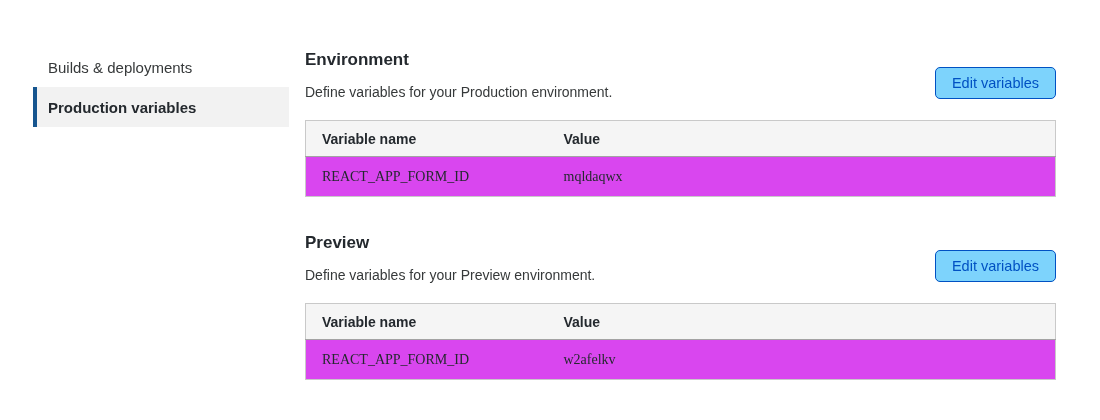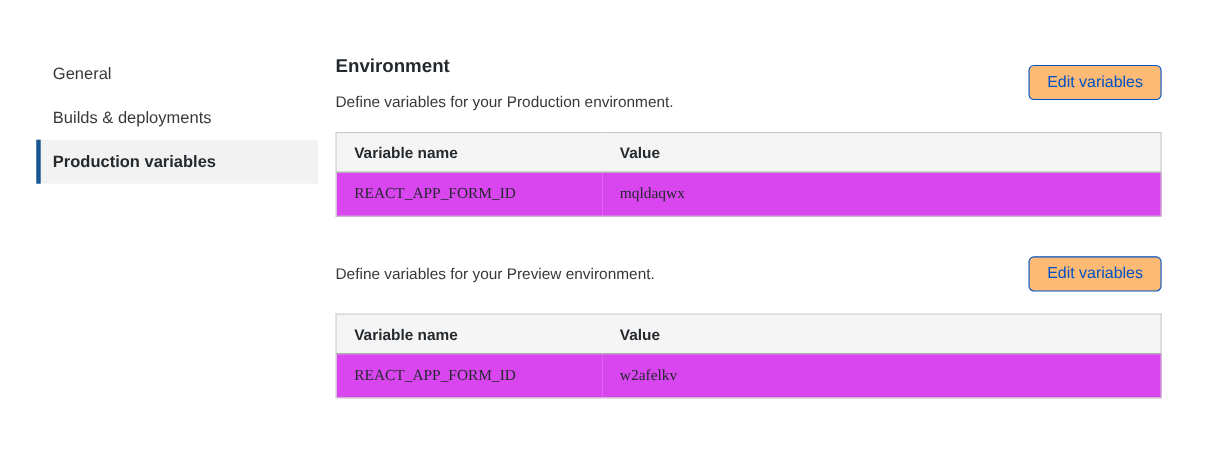--- a/index.html
+++ b/index.html
@@ -51,22 +51,22 @@
     font-size: 17px;
     font-weight: 700;
     color: #24292e;
     margin-bottom: 14px;
   }
   .section-desc {
     font-size: 14px;
     color: #36393a;
   }
   .edit-btn {
-    margin-top: 0;
-    background: #fdba74;
+    margin-top: 16px;
+    background: #7dd3fc;
     border: 1px solid #0051c3;
     color: #0051c3;
     font-family: "Liberation Sans", sans-serif;
     font-size: 14.5px;
     padding: 7px 16px;
     border-radius: 5px;
     cursor: pointer;
     white-space: nowrap;
   }
 
@@ -95,23 +95,20 @@
     height: 40px;
     padding: 0 0 0 16px;
     background: #d946ef;
   }
 </style>
 </head>
 <body>
 
 <nav class="sidebar">
   <div class="nav-item">
-    <span>General</span>
-  </div>
-  <div class="nav-item">
     <span>Builds &amp; deployments</span>
   </div>
   <div class="nav-item selected">
     <span>Production variables</span>
   </div>
 </nav>
 
 <main class="content">
 
   <section class="section">
@@ -134,20 +131,21 @@
           <td>REACT_APP_FORM_ID</td>
           <td>mqldaqwx</td>
         </tr>
       </tbody>
     </table>
   </section>
 
   <section class="section">
     <div class="section-header">
       <div>
+        <div class="section-title">Preview</div>
         <div class="section-desc">Define variables for your Preview environment.</div>
       </div>
       <button class="edit-btn">Edit variables</button>
     </div>
     <table class="vars-table">
       <thead>
         <tr>
           <th class="col-name">Variable name</th>
           <th>Value</th>
         </tr>

